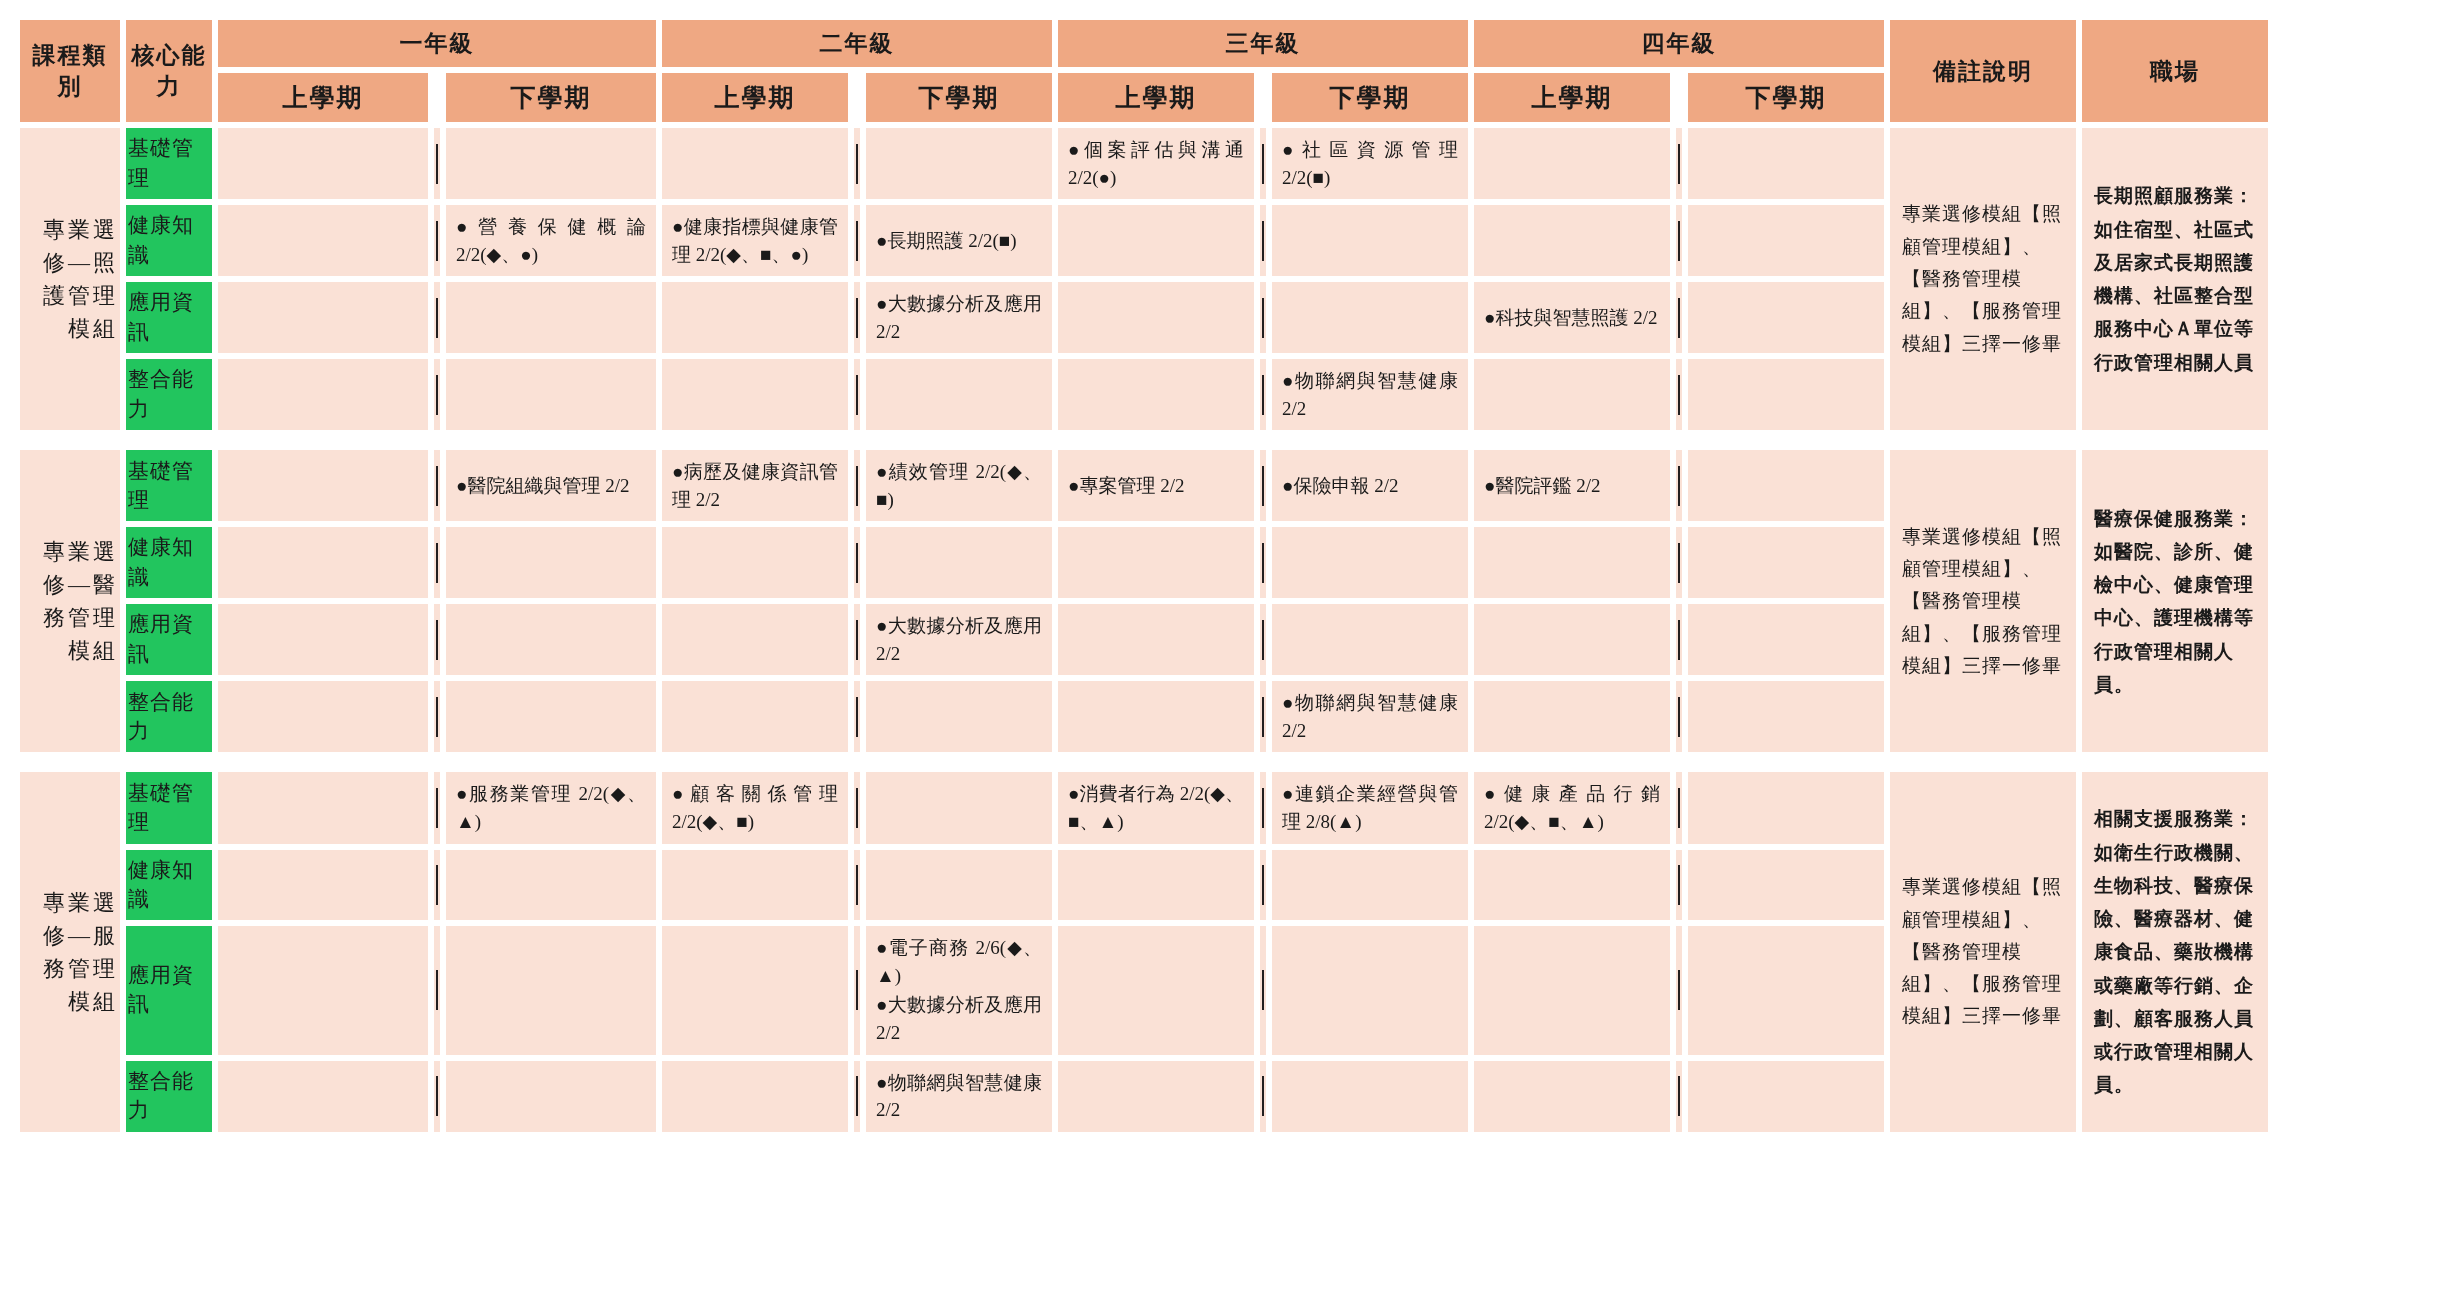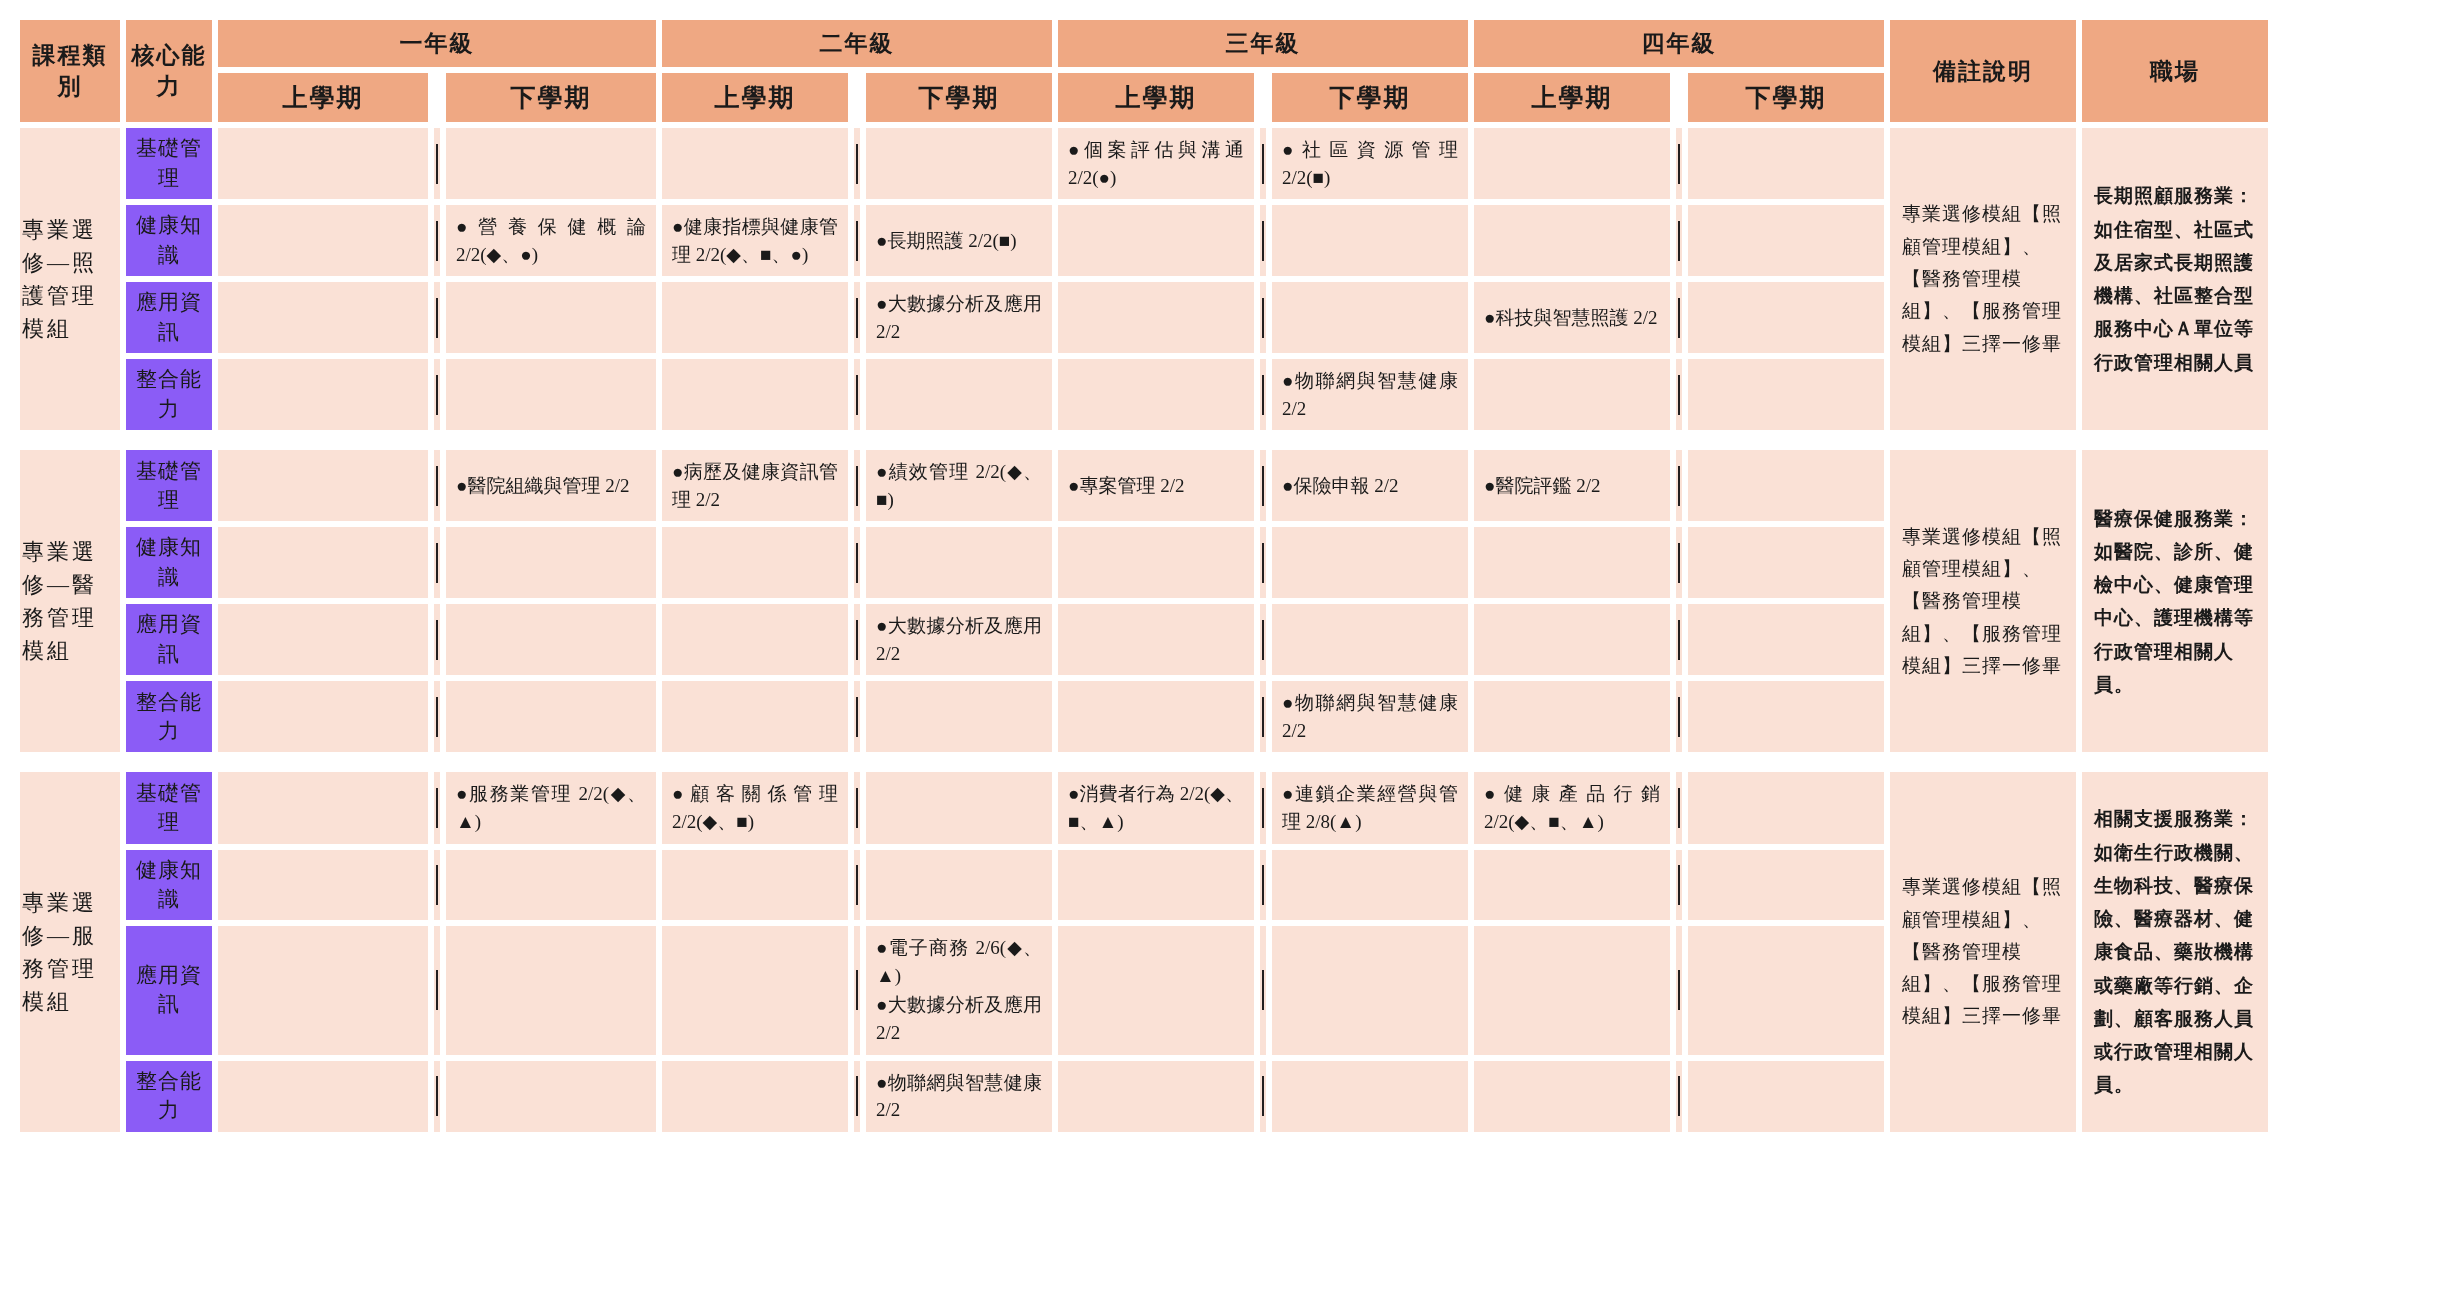--- a/index.html
+++ b/index.html
@@ -22,30 +22,29 @@
   .hdr.small{font-size:25px;}
   .cell{
     background:#fae1d6;
     vertical-align:middle;
     padding:8px 10px;
     font-size:19px;
     line-height:1.45;
   }
   .catcell{
     background:#fae1d6;
-    text-align:left;
+    text-align:right;
     font-size:22px;
     line-height:1.5;
     letter-spacing:3px;
     vertical-align:middle;
     padding:6px 2px;
   }
   .abilcell{
-    background:#8b5cf6;
-    text-align:center;
+    background:#22c55e;
     font-size:21px;
     line-height:1.4;
     letter-spacing:1px;
     vertical-align:middle;
     padding:6px 2px;
     margin-left:28px;
   }
   .notecell{
     background:#fae1d6;
     font-size:19px;

